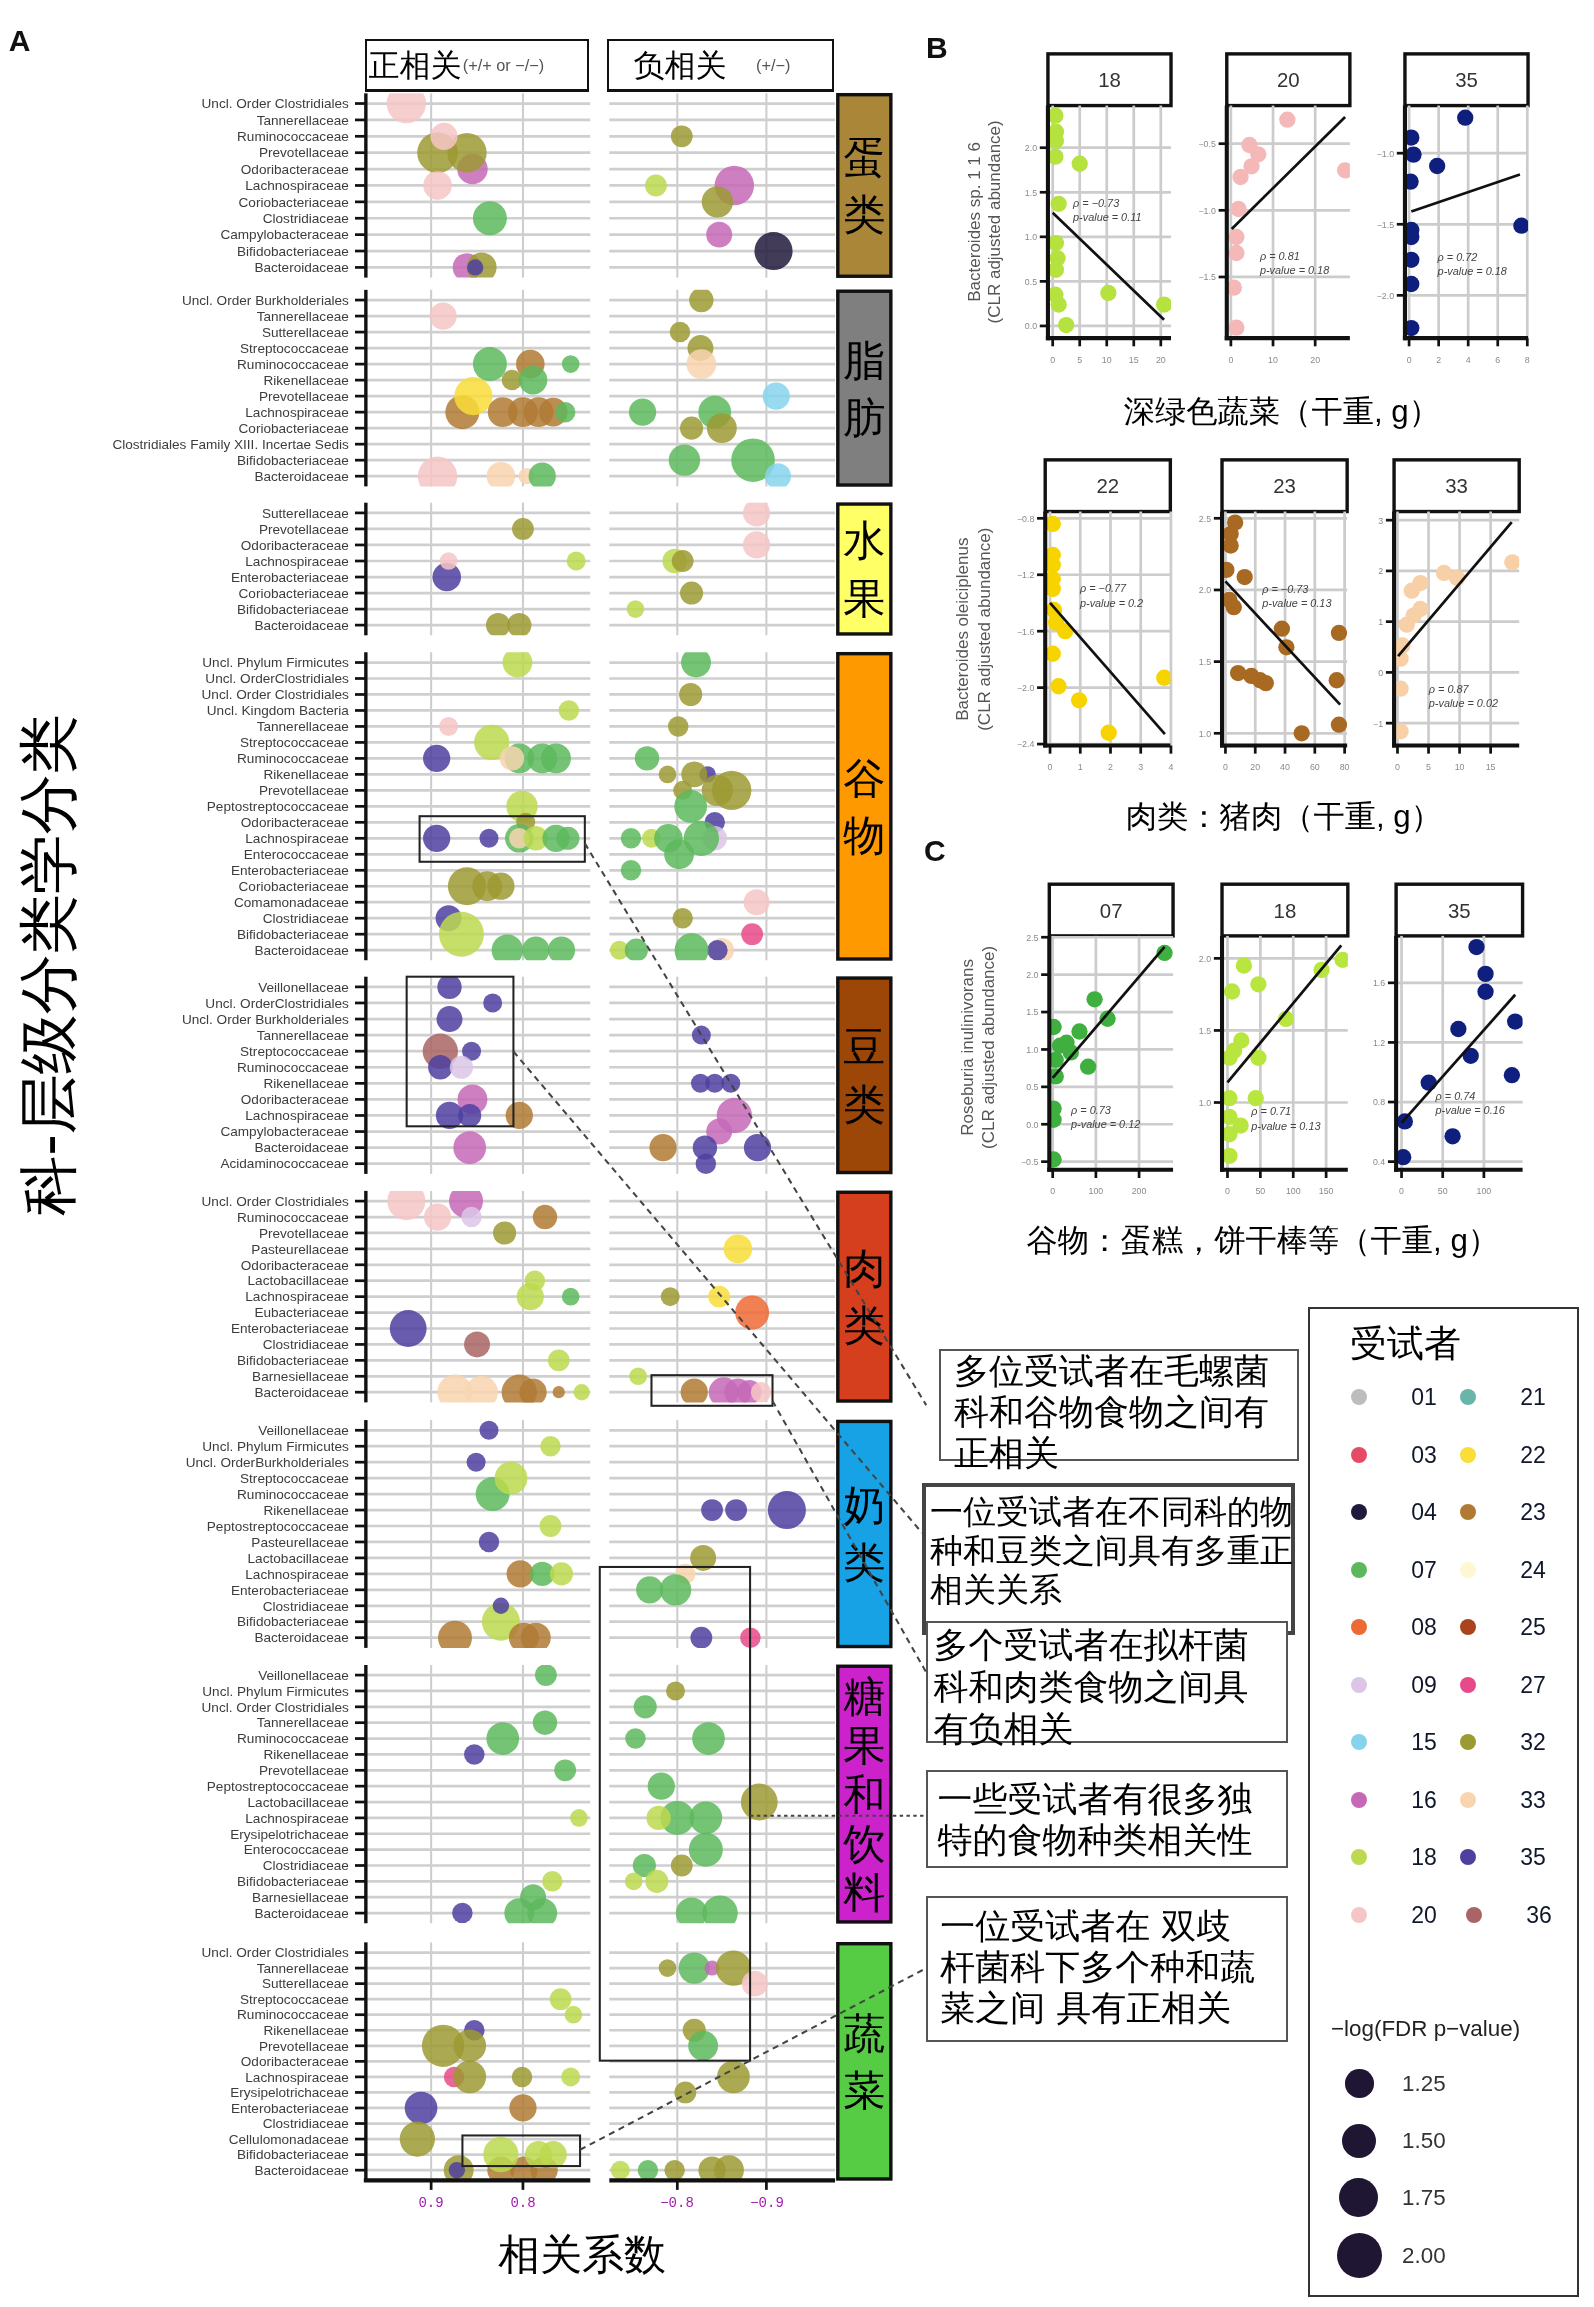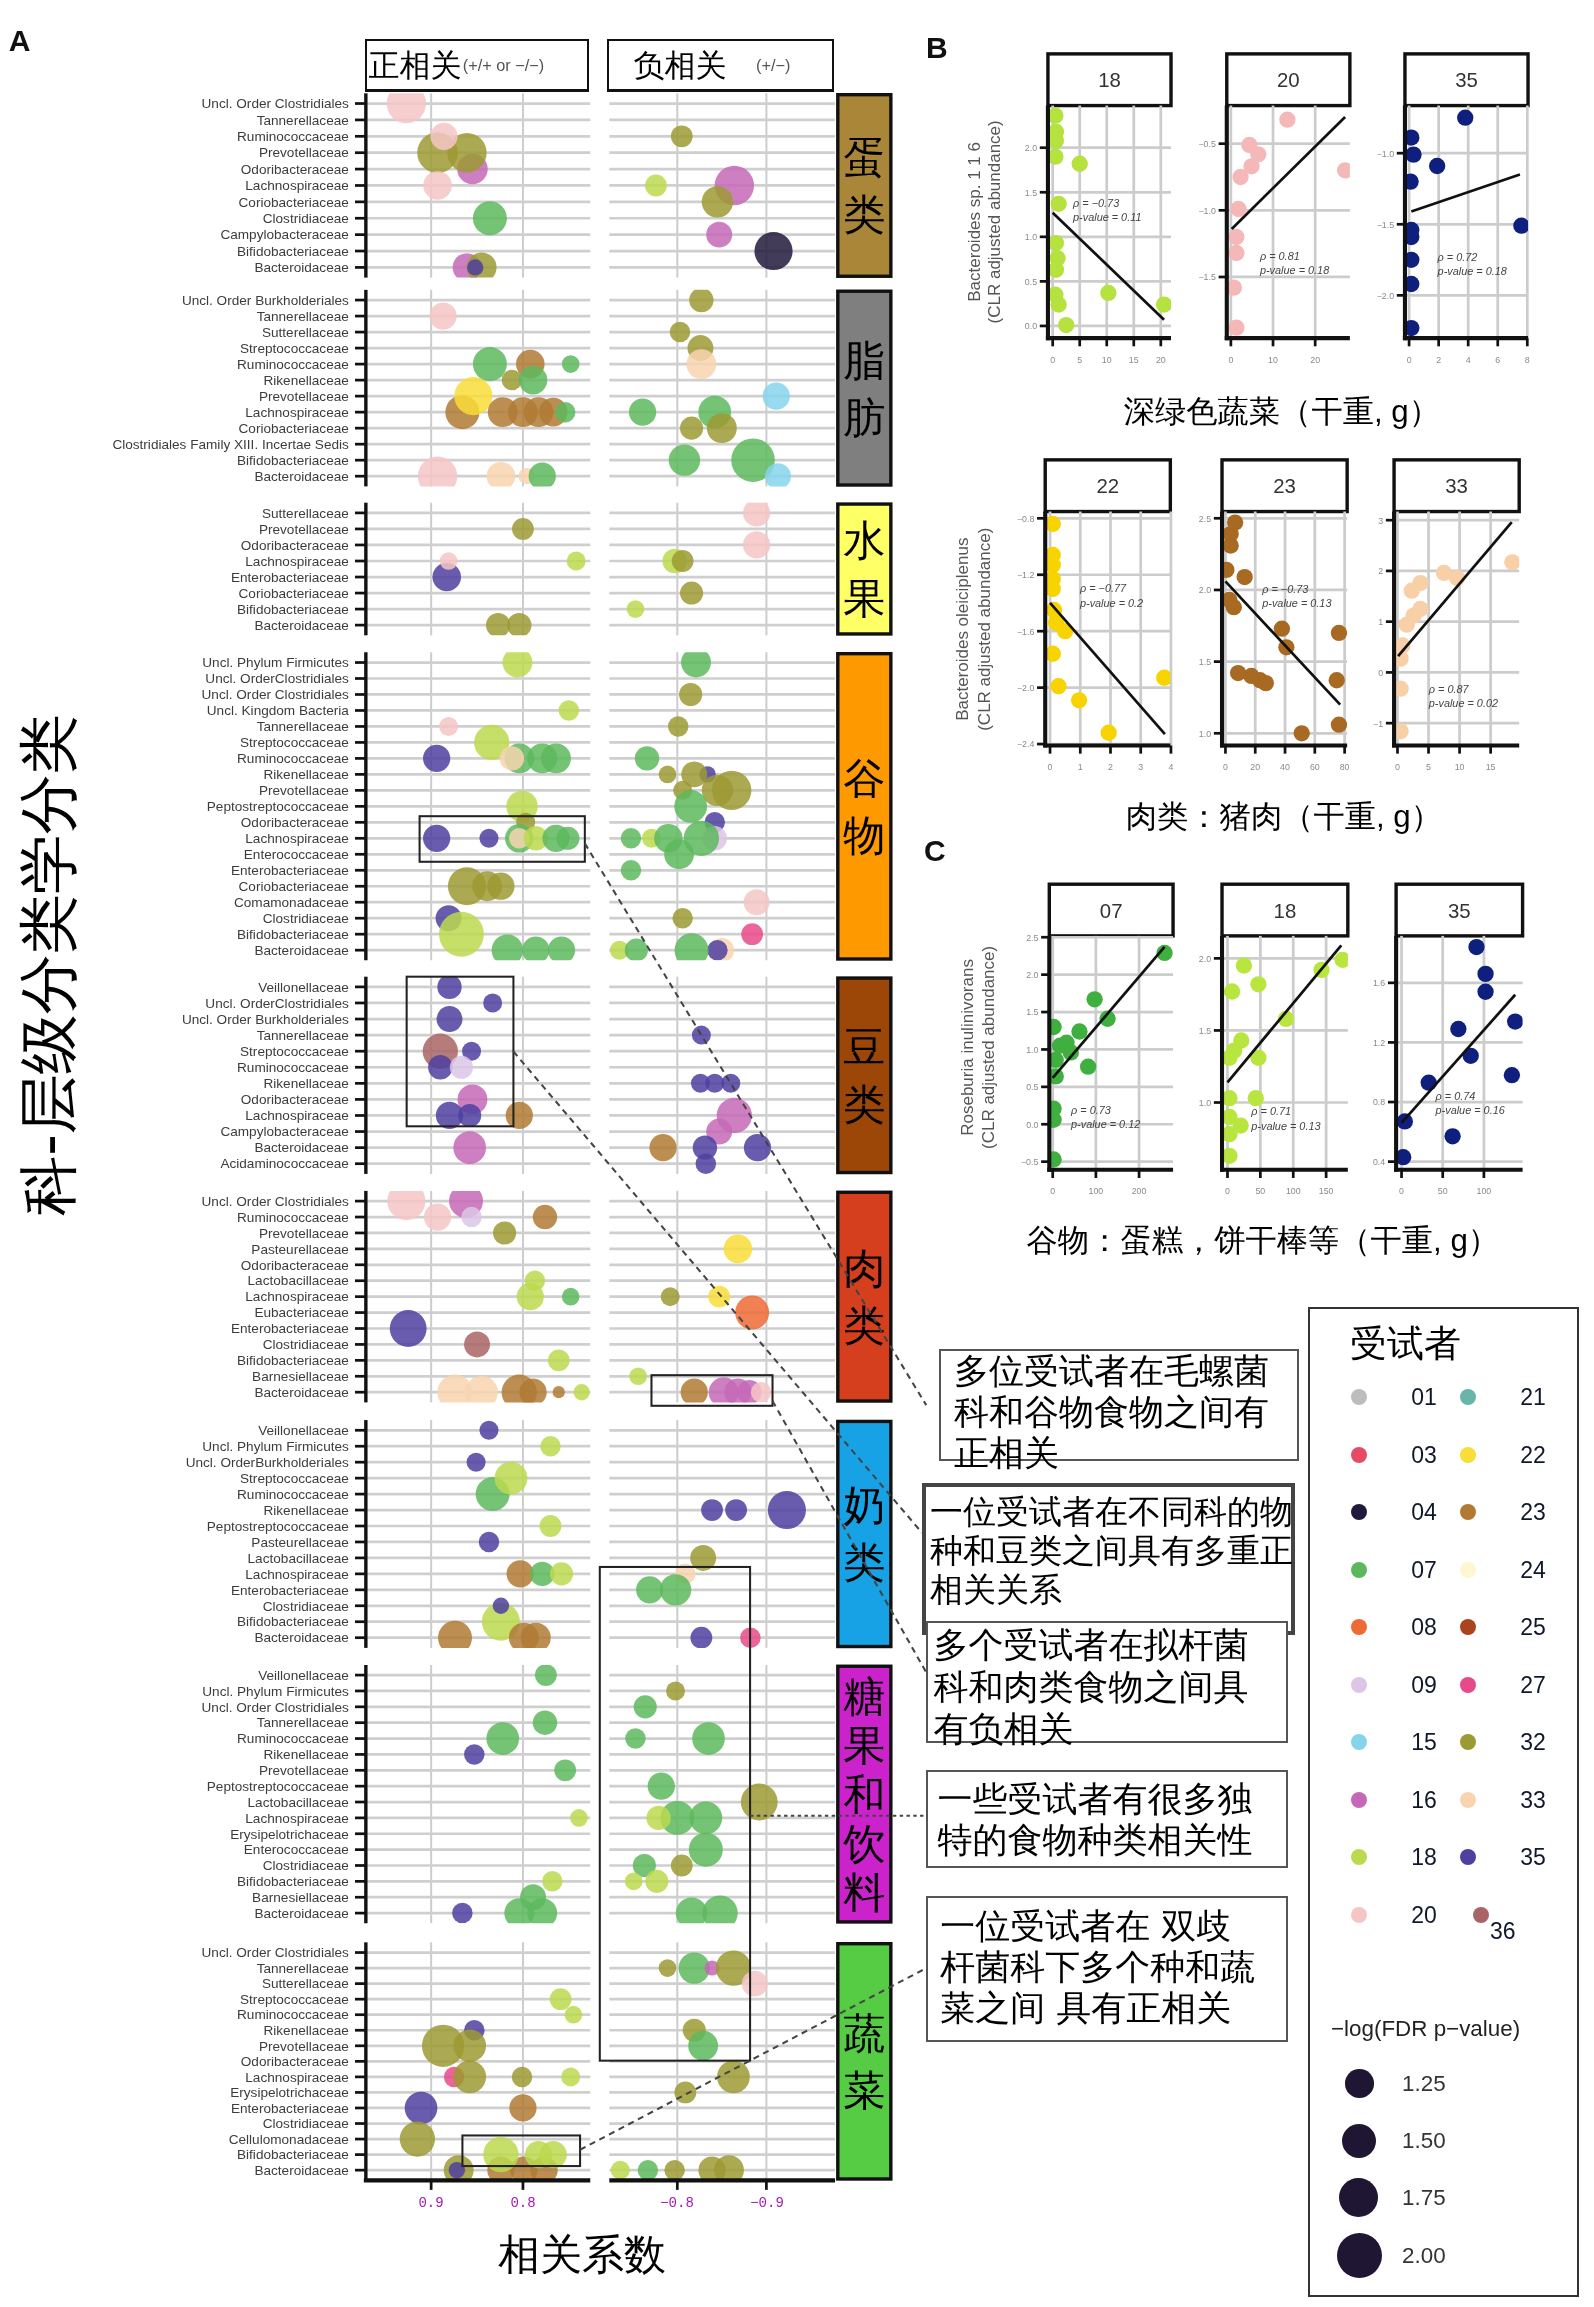--- a/index.html
+++ b/index.html
@@ -1556,21 +1556,21 @@
           <span class="leg-label">32</span>
         </div>
         <div class="leg-item" style="left: 150px; top: 483px;">
           <span class="leg-dot" style="background: rgb(248, 213, 176);"></span>
           <span class="leg-label">33</span>
         </div>
         <div class="leg-item" style="left: 150px; top: 540px;">
           <span class="leg-dot" style="background: rgb(79, 64, 160);"></span>
           <span class="leg-label">35</span>
         </div>
-        <div class="leg-item" style="left: 136px; top: 598px; flex-direction: column;">
+        <div class="leg-item" style="left: 156px; top: 598px;">
           <span class="leg-dot" style="background: rgb(169, 101, 101);"></span>
           <span class="leg-label">36</span>
         </div>
       </div>
     <div class="size-title">−log(FDR p−value)</div>
     <div id="legend-sizes">
         <span class="size-dot" style="position: absolute; left: 35px; top: 760px; width: 28.6px; height: 28.6px; background: rgb(30, 22, 50);"></span>
         <span class="size-label" style="top: 764px;">1.25</span>
         <span class="size-dot" style="position: absolute; left: 32px; top: 815px; width: 34px; height: 34px; background: rgb(30, 22, 50);"></span>
         <span class="size-label" style="top: 821px;">1.50</span>

